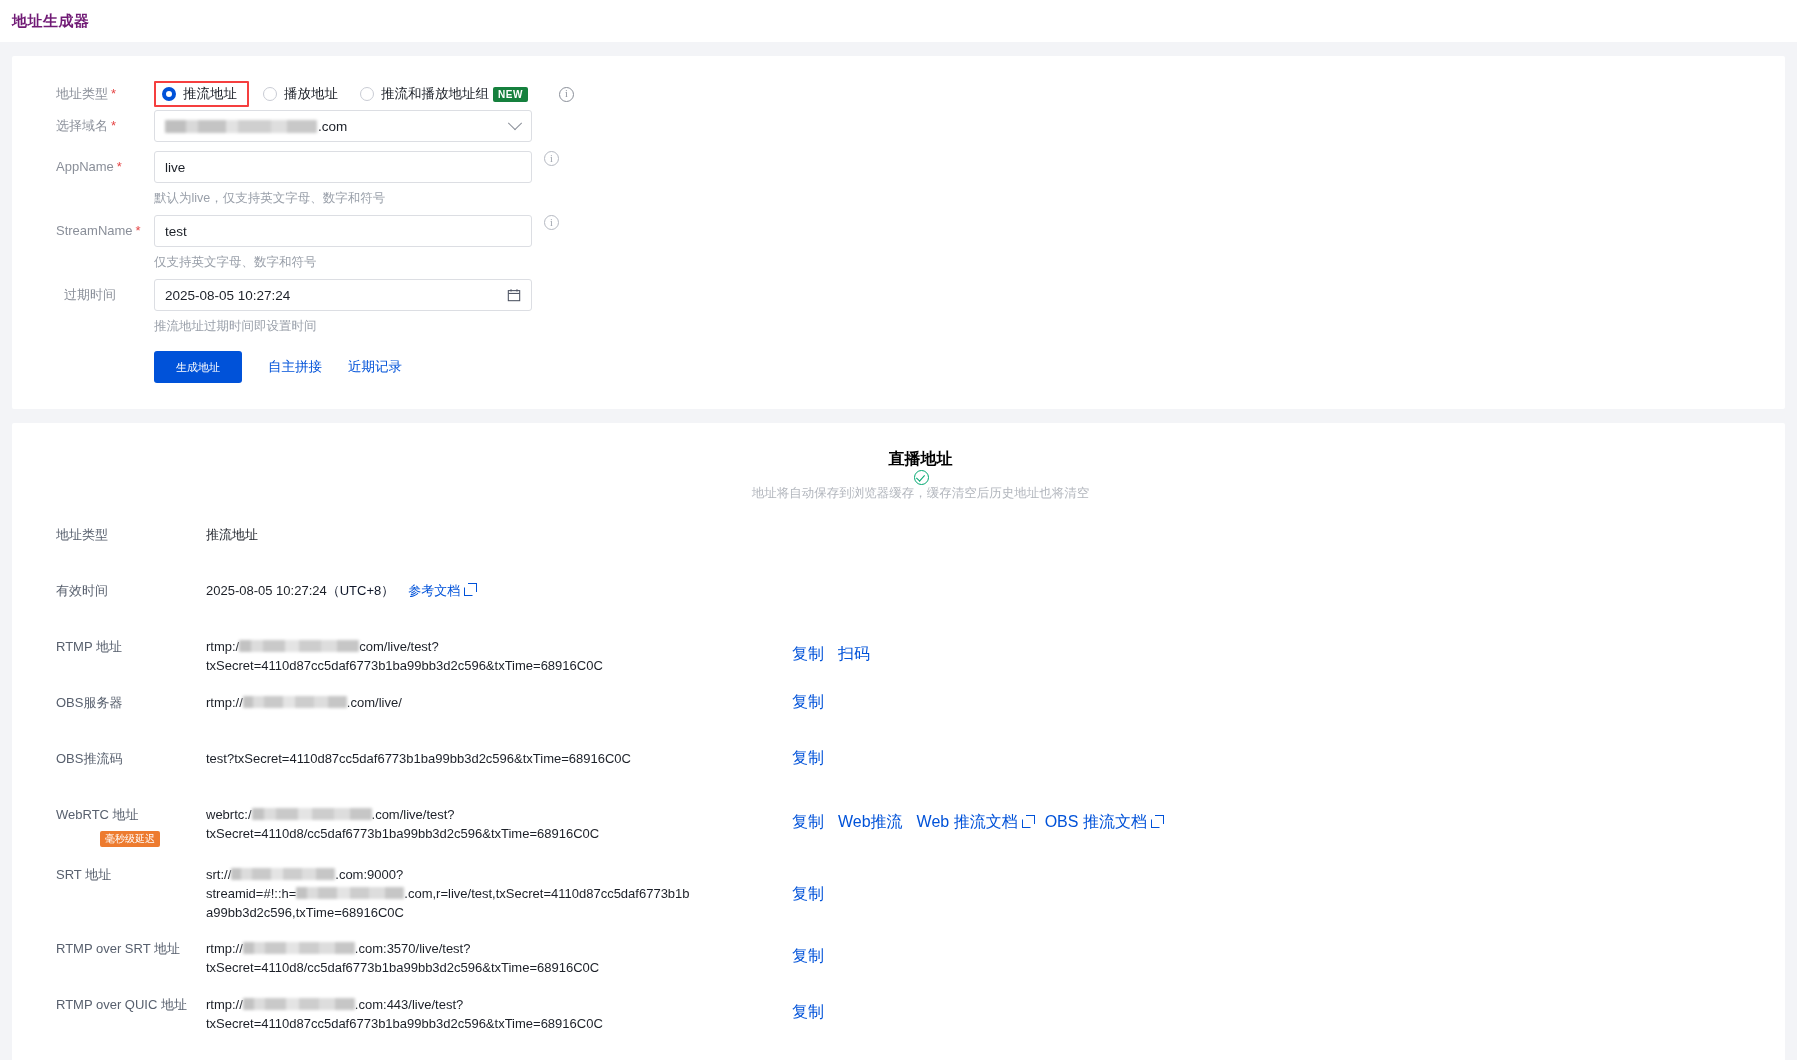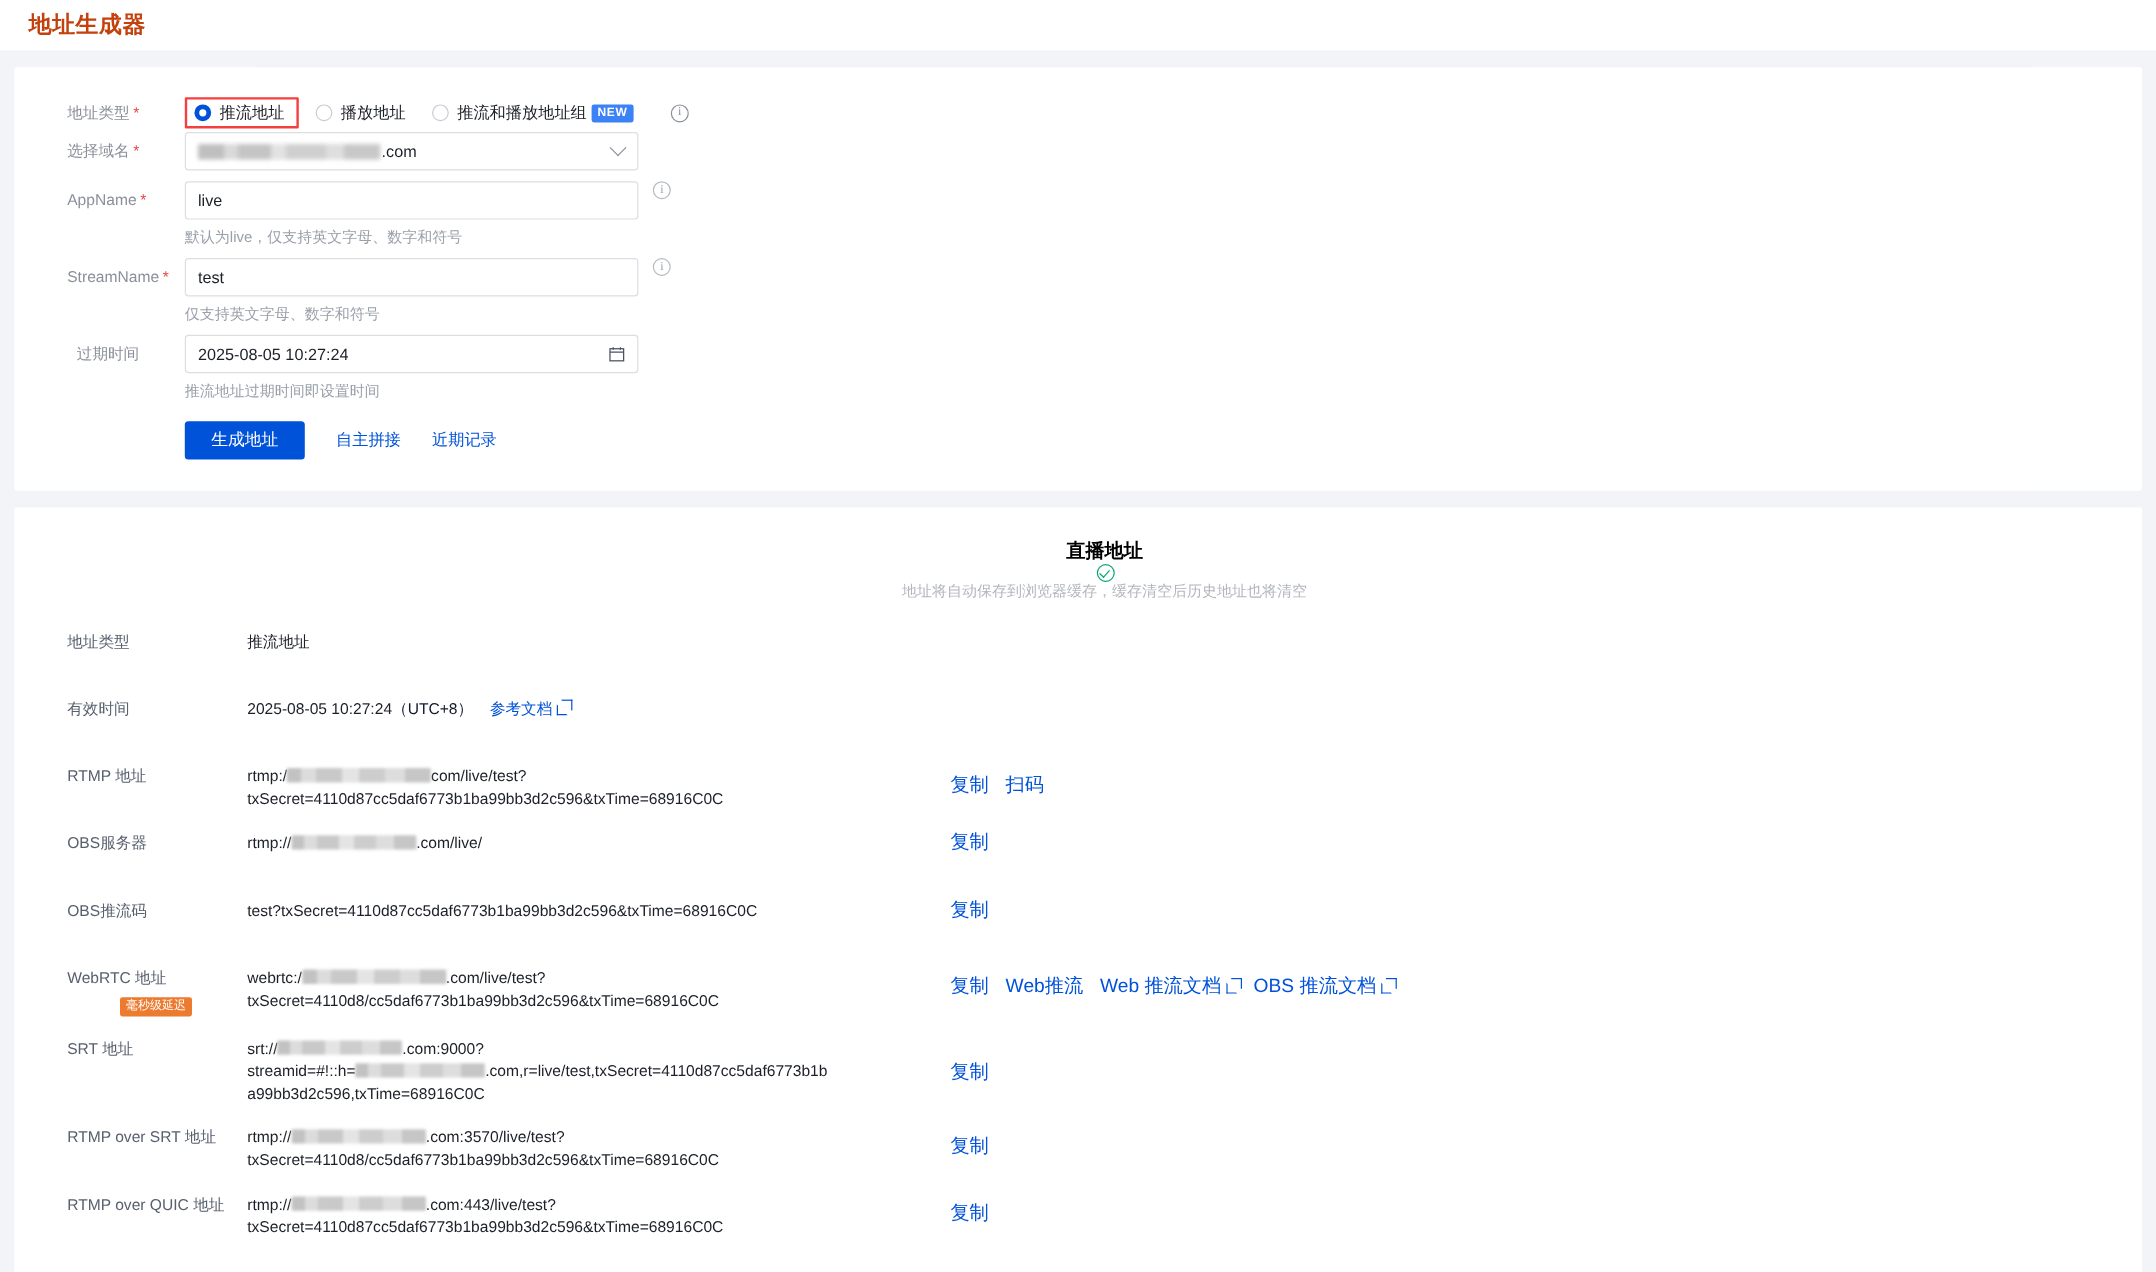--- a/index.html
+++ b/index.html
@@ -16,24 +16,24 @@
 
   
   .titlebar {
     background: #fff;
     height: 42px;
     display: flex;
     align-items: center;
     padding-left: 12px;
   }
   .titlebar h1 {
-    margin: 12px;
-    font-size: 19px;
+    margin: 0;
+    font-size: 15px;
     font-weight: bold;
-    color: #c2410c;
+    color: #701a75;
     letter-spacing: .5px;
   }
 
   
   .card {
     background: #fff;
     margin: 0 12px;
     border-radius: 2px;
   }
   .gap { height: 14px; }
@@ -82,21 +82,21 @@
     background: #fff;
     margin-right: 7px;
     flex: 0 0 auto;
     position: relative;
   }
   .rdot.on {
     border: 4px solid #0052d9;
     background: #fff;
   }
   .badge-new {
-    background: #3b82f6;
+    background: #15803d;
     color: #fff;
     font-size: 10px;
     font-weight: bold;
     padding: 1px 5px;
     border-radius: 2px;
     margin-left: 4px;
     letter-spacing: .5px;
     line-height: 13px;
     display: inline-block;
   }
@@ -156,21 +156,21 @@
     line-height: 16px;
   }
   .after-inp { display: flex; }
   .after-inp .info-icon { margin-left: 12px; }
 
   
   .btn-row { display: flex; align-items: center; padding-top: 8px; }
   .btn-primary {
     background: #0052d9;
     color: #fff;
-    font-size: 14px;
+    font-size: 11px;
     border: none;
     border-radius: 3px;
     height: 32px;
     padding: 0 22px;
     cursor: pointer;
     font-family: inherit;
   }
   .link {
     color: #0052d9;
     font-size: 13.5px;

